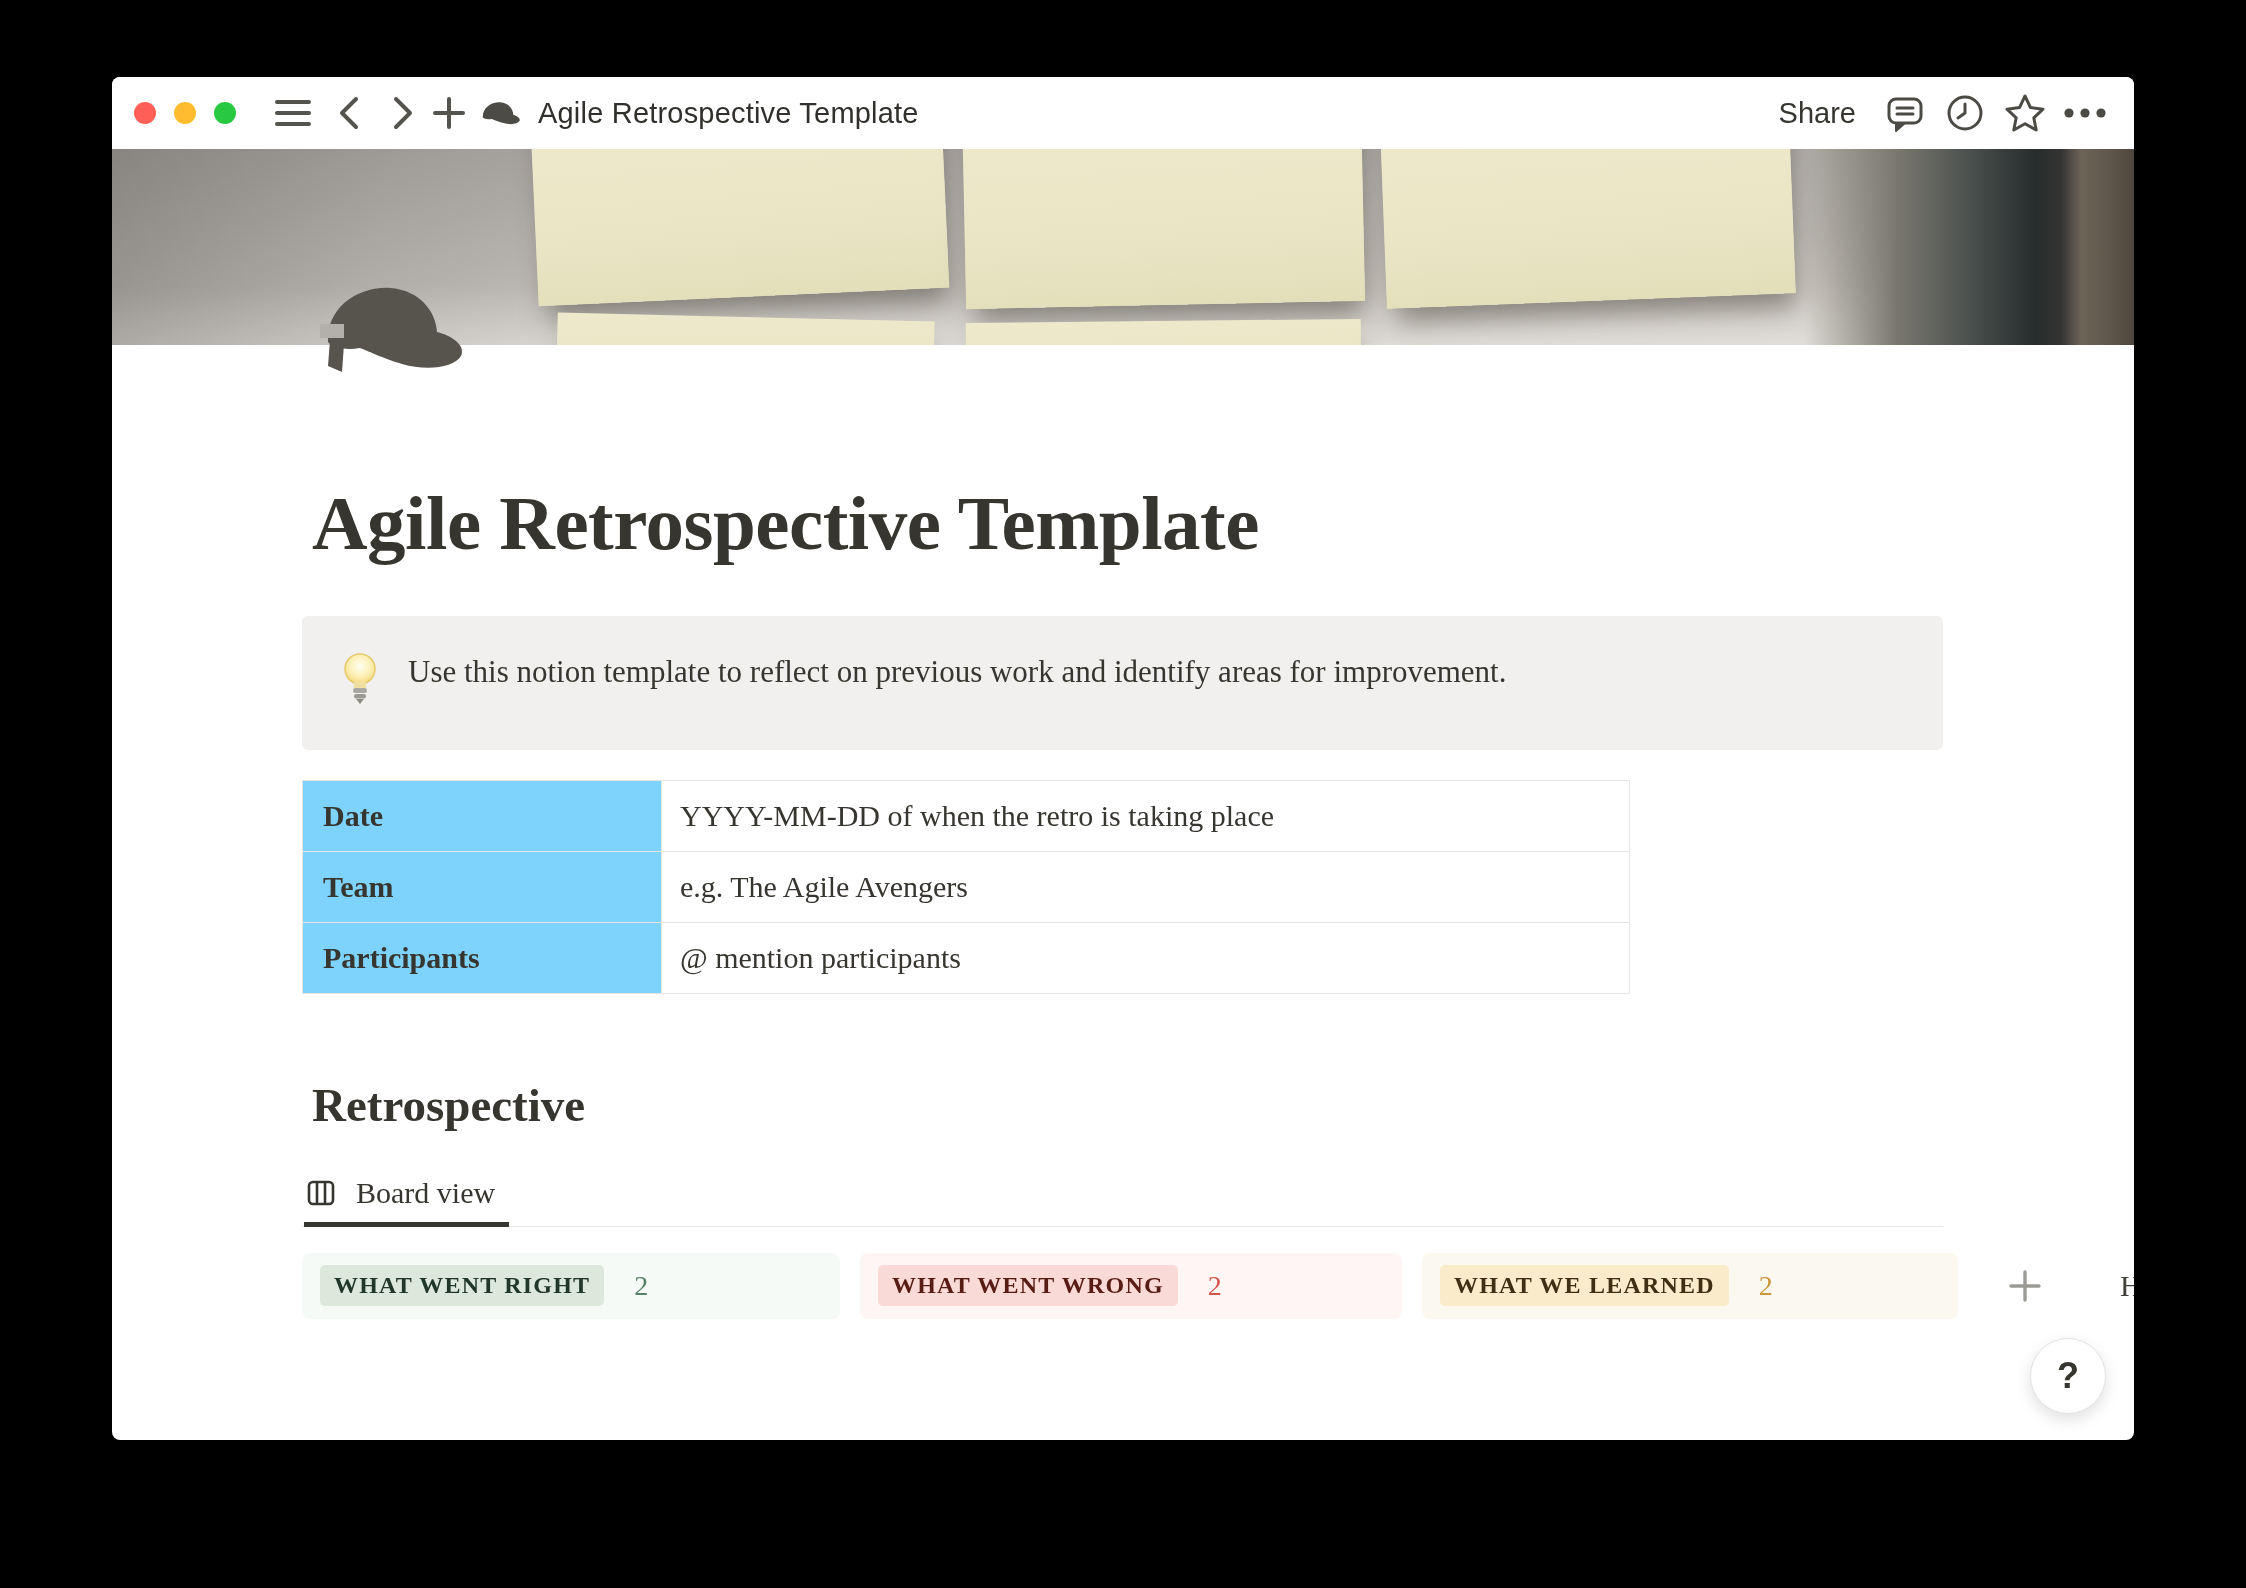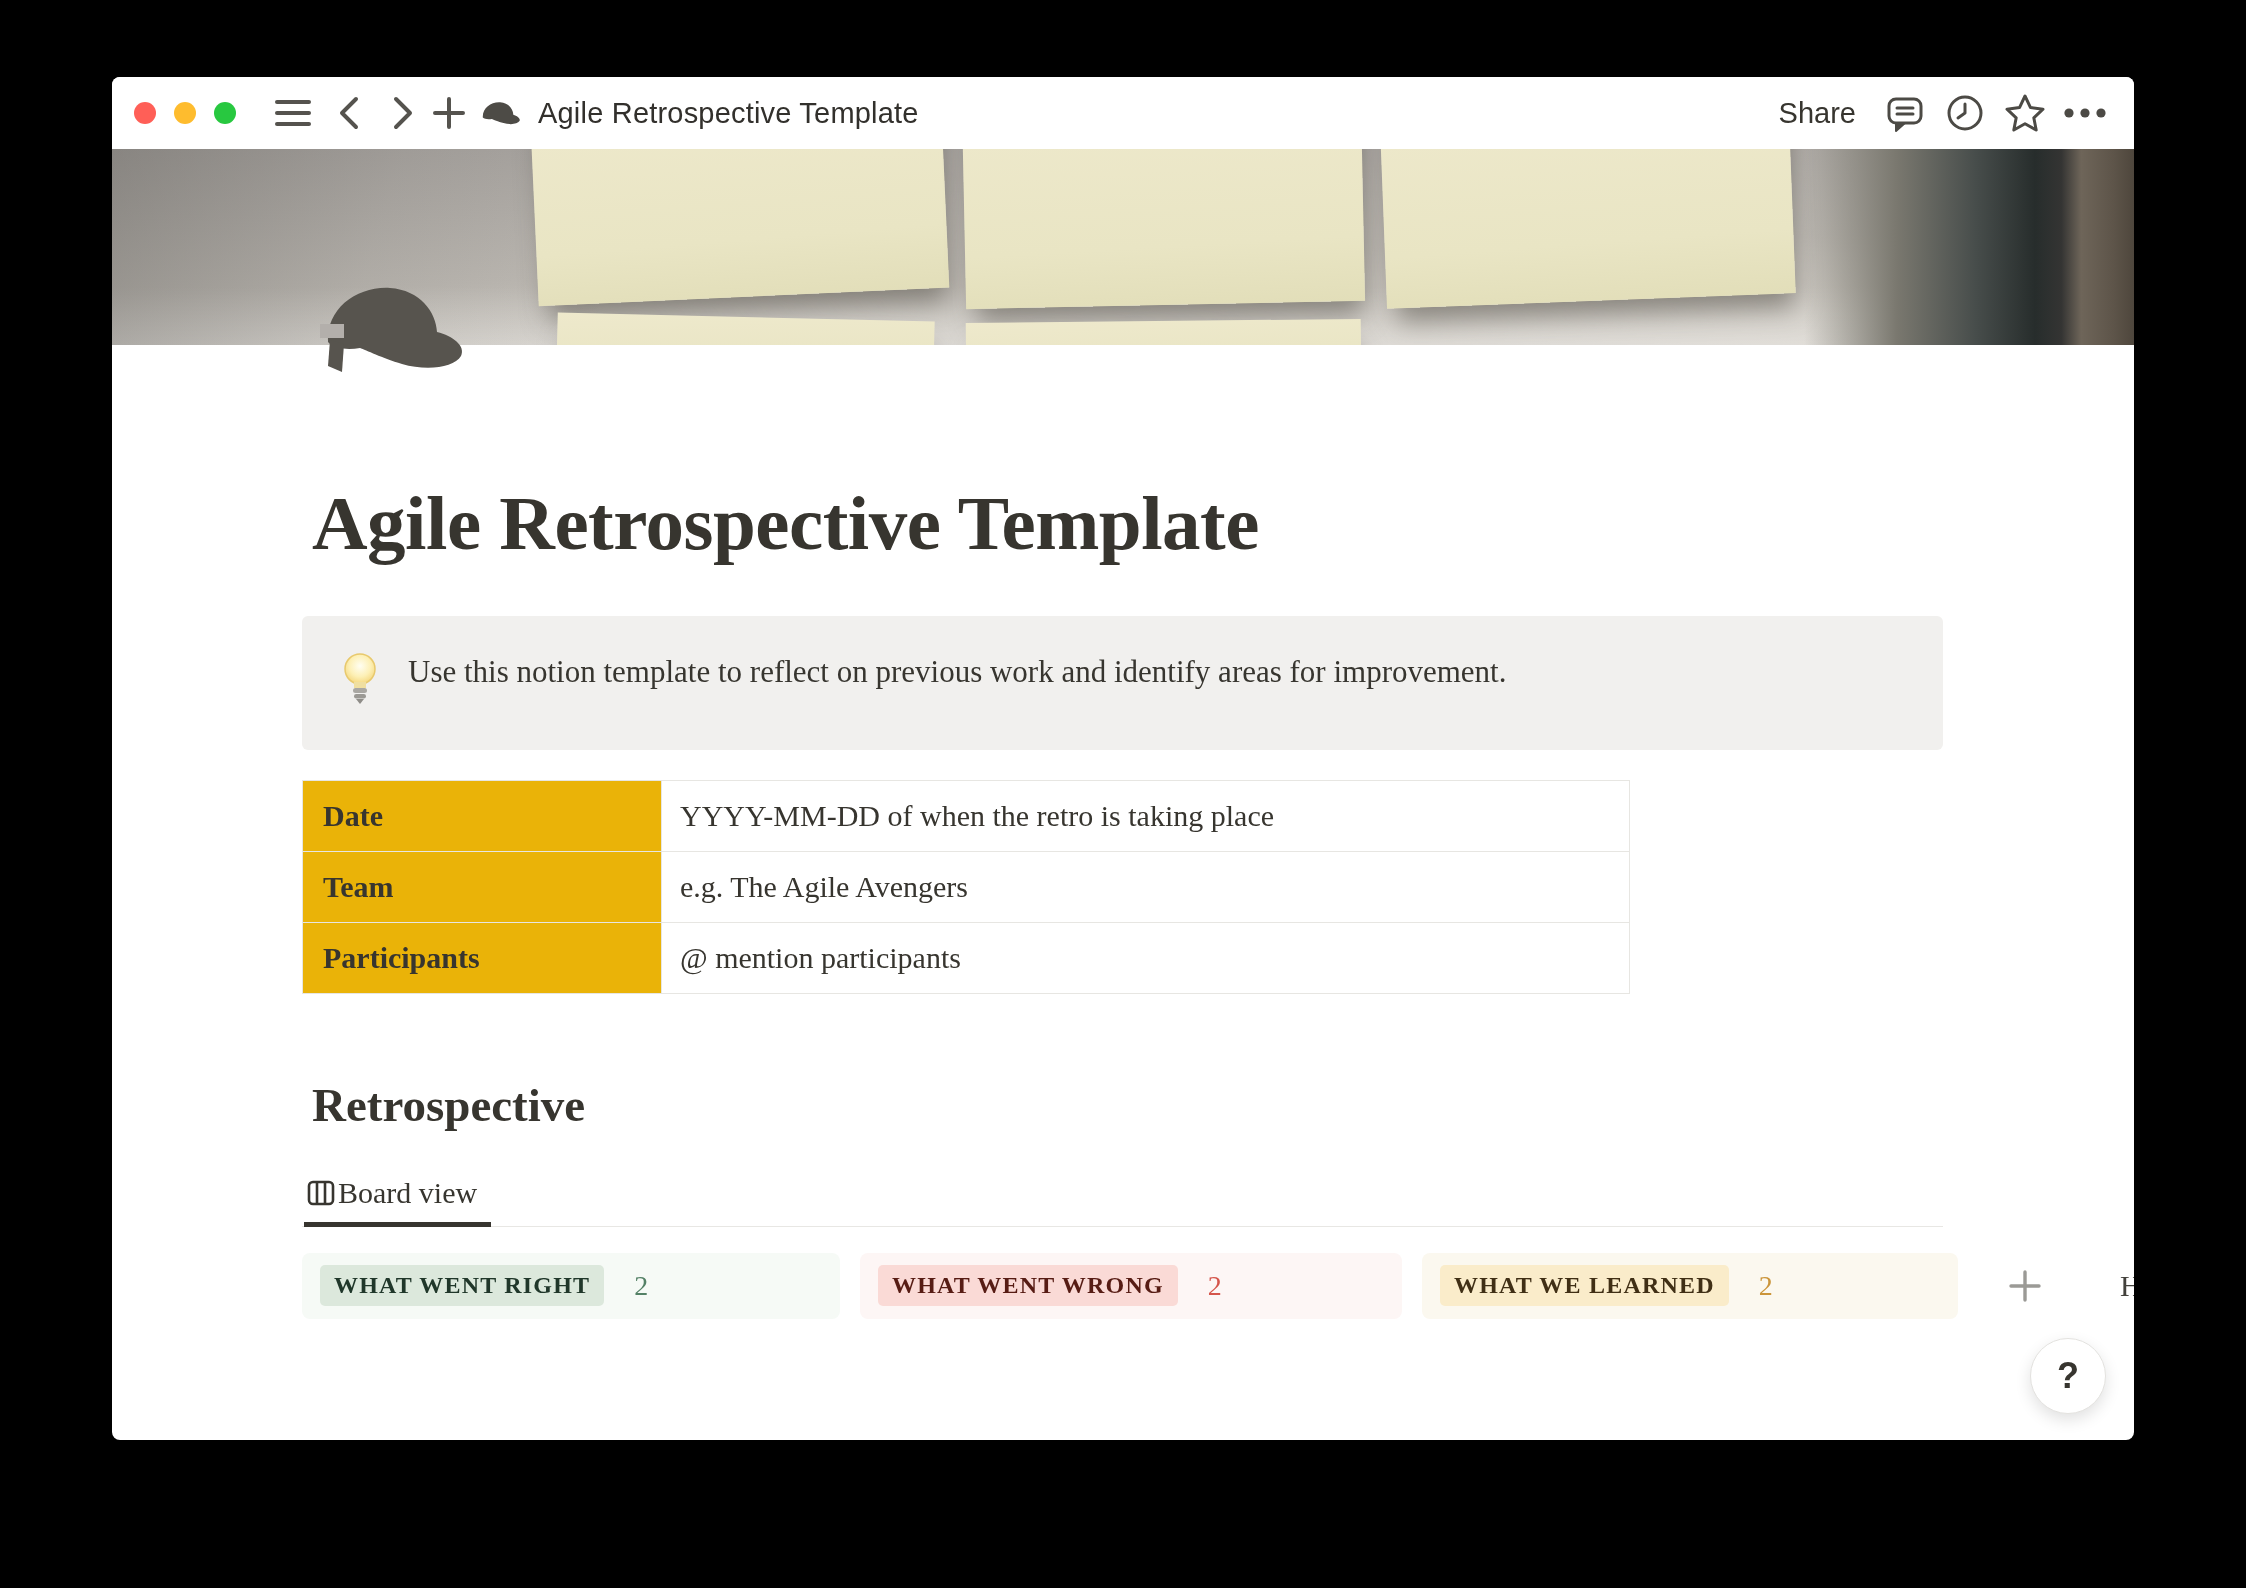--- a/index.html
+++ b/index.html
@@ -67,27 +67,27 @@
   }
   .callout-line1{display:flex;align-items:flex-start;gap:28px;}
   .callout-line1 .text{padding-top:2px;}
   .callout-toggle{display:flex;align-items:center;gap:20px;margin:44px 0 0 72px;}
   .tri{width:0;height:0;border-top:13px solid transparent;border-bottom:13px solid transparent;border-left:20px solid #26241f;}
   .callout-click{margin:46px 0 0 55px;}
   .link{color:#8d8c87;text-decoration:none;border-bottom:2px solid #c9c8c4;padding-bottom:2px;}
   
   .props{width:1328px;margin-top:30px;border-collapse:collapse;font-size:30px;}
   .props td{border:1px solid #e7e6e2;height:68px;vertical-align:middle;}
-  .props td.plabel{width:337px;background:#eab308;font-weight:700;padding-left:20px;}
+  .props td.plabel{width:337px;background:#7dd3fc;font-weight:700;padding-left:20px;}
   .props td.pvalue{padding-left:18px;color:#37352f;}
   
   .section-heading{margin:84px 0 0 10px;font-size:47px;font-weight:700;}
   .tabbar{width:1641px;margin-top:32px;border-bottom:1px solid #e8e7e4;position:relative;height:62px;}
   .tab{
-    display:inline-flex;align-items:center;gap:2px;height:58px;
+    display:inline-flex;align-items:center;gap:20px;height:58px;
     padding:0 14px 0 2px;margin-left:2px;font-size:30px;color:#37352f;
     border-bottom:5px solid #37352f;
   }
   
   .board{margin-top:26px;display:flex;align-items:flex-start;position:relative;height:66px;}
   .bcol{
     height:66px;border-radius:8px;box-sizing:border-box;
     display:flex;align-items:center;gap:30px;padding:0 18px;flex:none;
   }
   .bcol + .bcol{margin-left:20px;}

